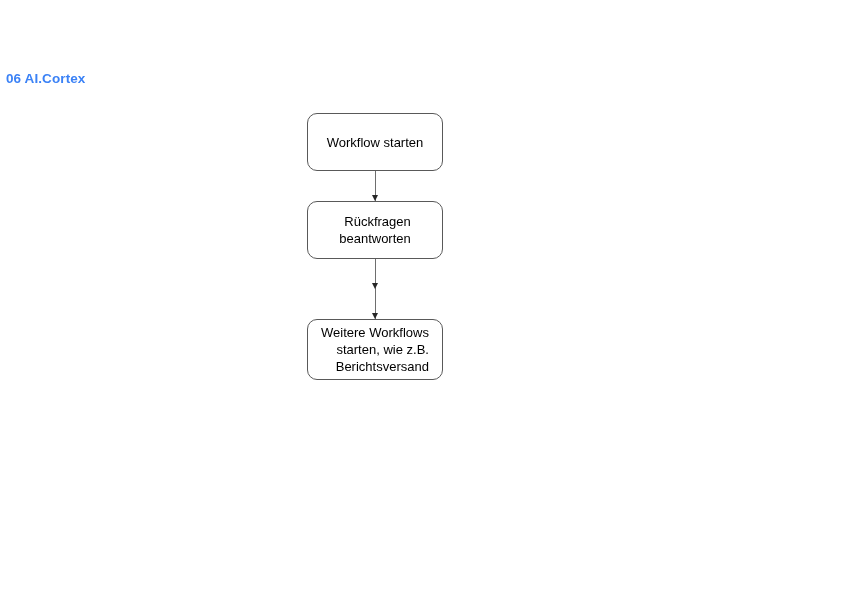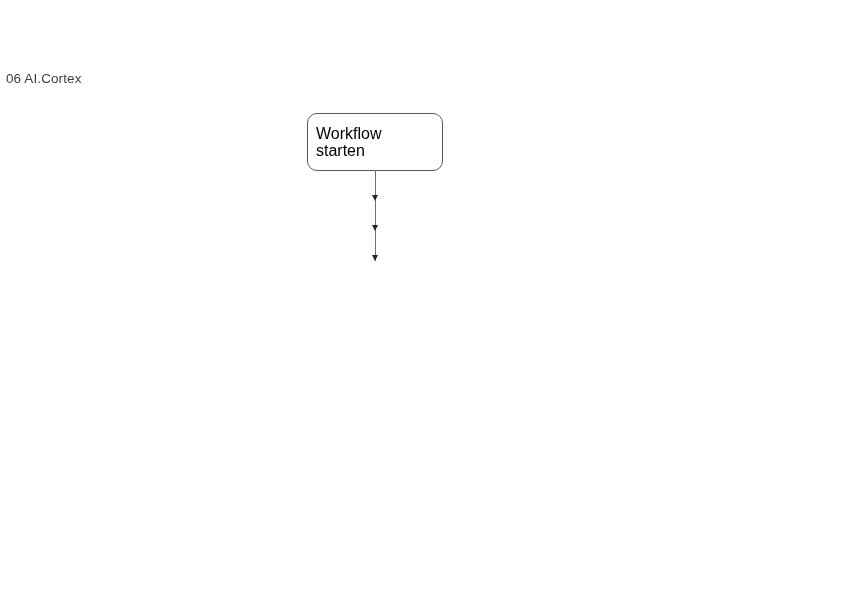--- a/index.html
+++ b/index.html
@@ -10,22 +10,23 @@
     font-family: "Liberation Sans", sans-serif;
     position: relative;
     overflow: hidden;
   }
   .page-title {
     position: absolute;
     left: 6px;
     top: 70px;
     font-size: 13.5px;
     line-height: 17px;
-    color: #404040;
+    color: #3b82f6;
     letter-spacing: 0.1px;
+    font-weight: bold;
   }
   .flowchart {
     position: absolute;
     left: 307px;
     top: 113px;
     width: 136px;
     display: flex;
     flex-direction: column;
     align-items: center;
   }
@@ -34,24 +35,24 @@
     min-height: 58px;
     background: #ffffff;
     border: 1px solid #595959;
     border-radius: 10px;
     display: flex;
     align-items: center;
     justify-content: center;
     padding: 4px 8px;
   }
   .node-label {
-    font-size: 16px;
+    font-size: 13px;
     line-height: 17px;
     color: #000000;
-    text-align: left;
+    text-align: right;
     white-space: pre-line;
   }
   .flow-connector {
     position: relative;
     width: 1px;
     height: 30px;
     background: #6e6e6e;
   }
   .flow-connector .arrowhead {
     position: absolute;
@@ -72,24 +73,33 @@
 <div class="flowchart">
 
   <div class="flow-node">
     <span class="node-label">Workflow starten</span>
   </div>
 
   <div class="flow-connector">
     <span class="arrowhead"></span>
   </div>
 
+  <div class="flow-node">
+    <span class="node-label">Rückfragen
+beantworten</span>
+  </div>
 
   <div class="flow-connector">
     <span class="arrowhead"></span>
   </div>
 
 
   <div class="flow-connector">
     <span class="arrowhead"></span>
   </div>
 
+  <div class="flow-node">
+    <span class="node-label">Weitere Workflows
+starten, wie z.B.
+Berichtsversand</span>
+  </div>
 
 </div>
 
 </body></html>

